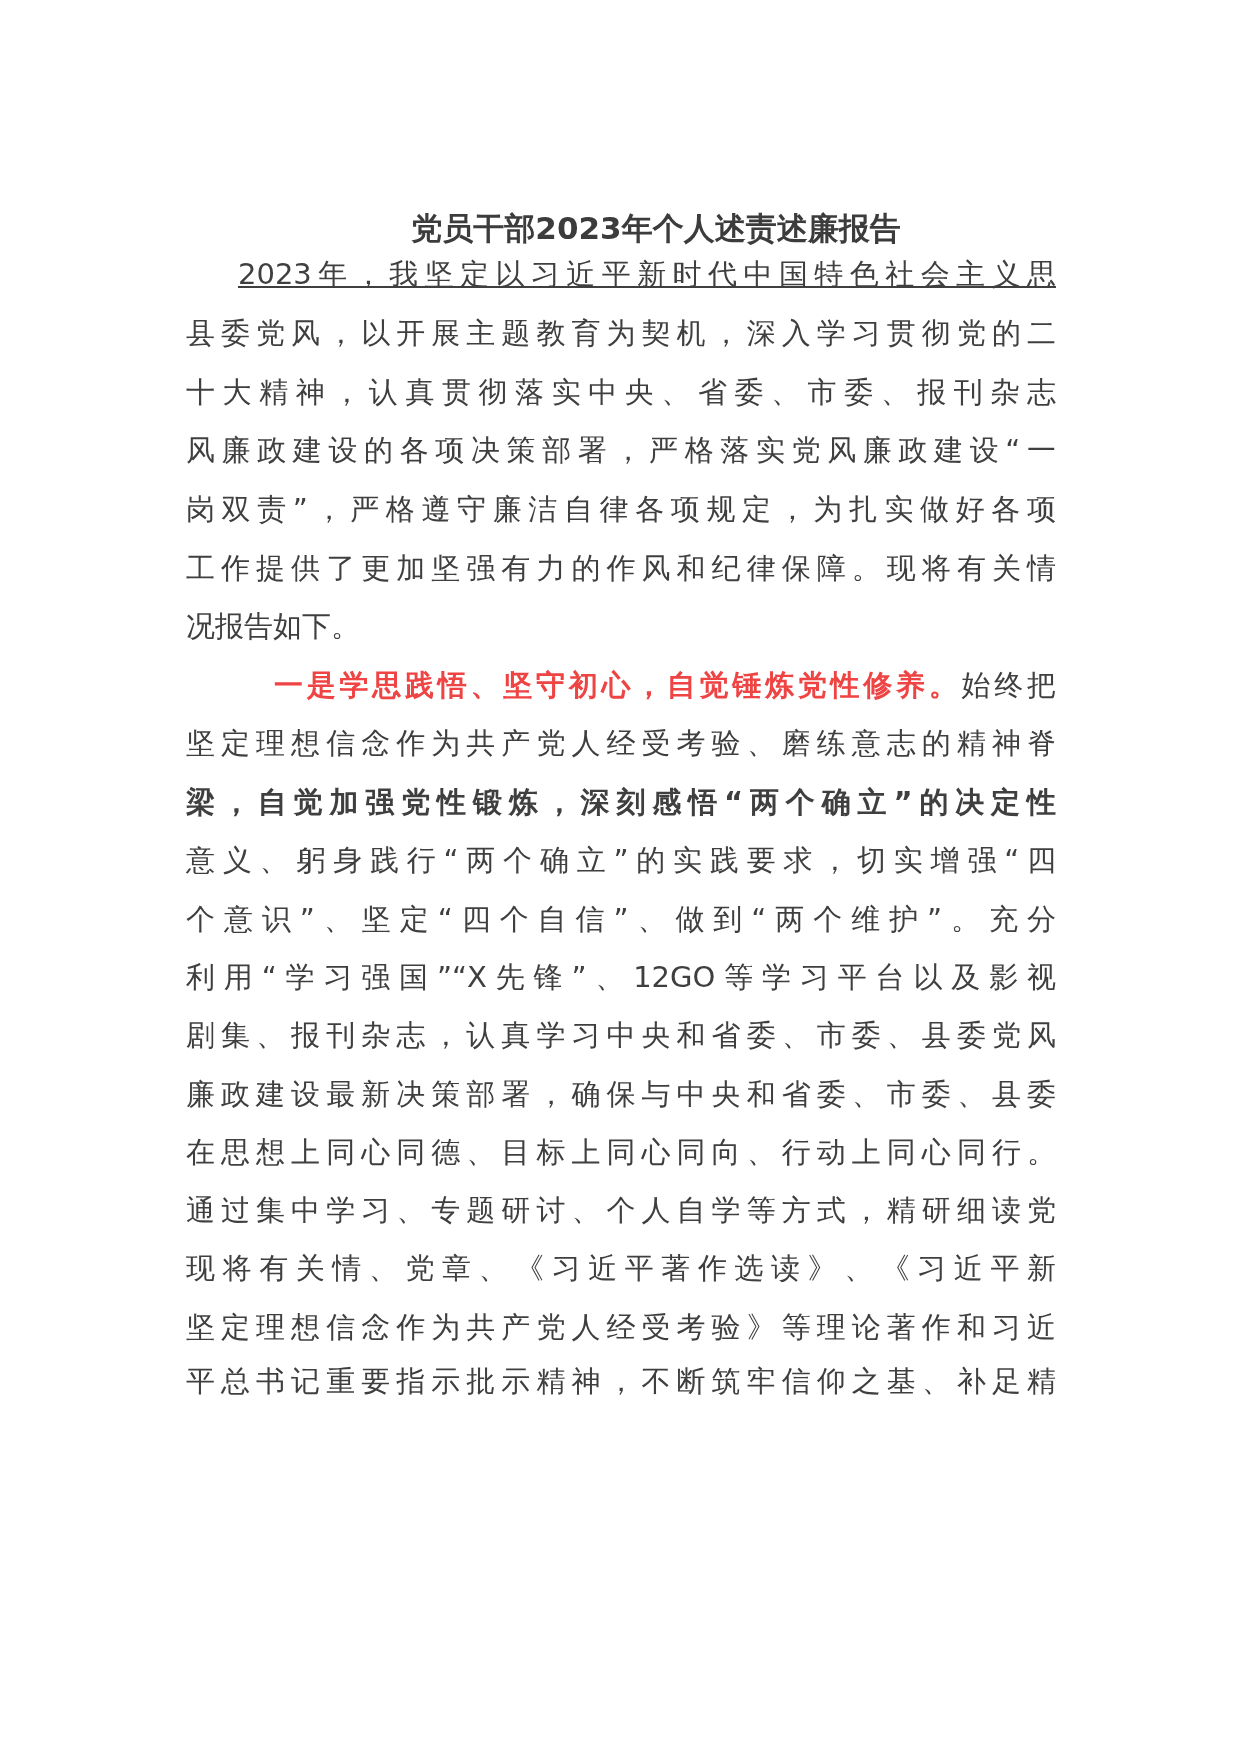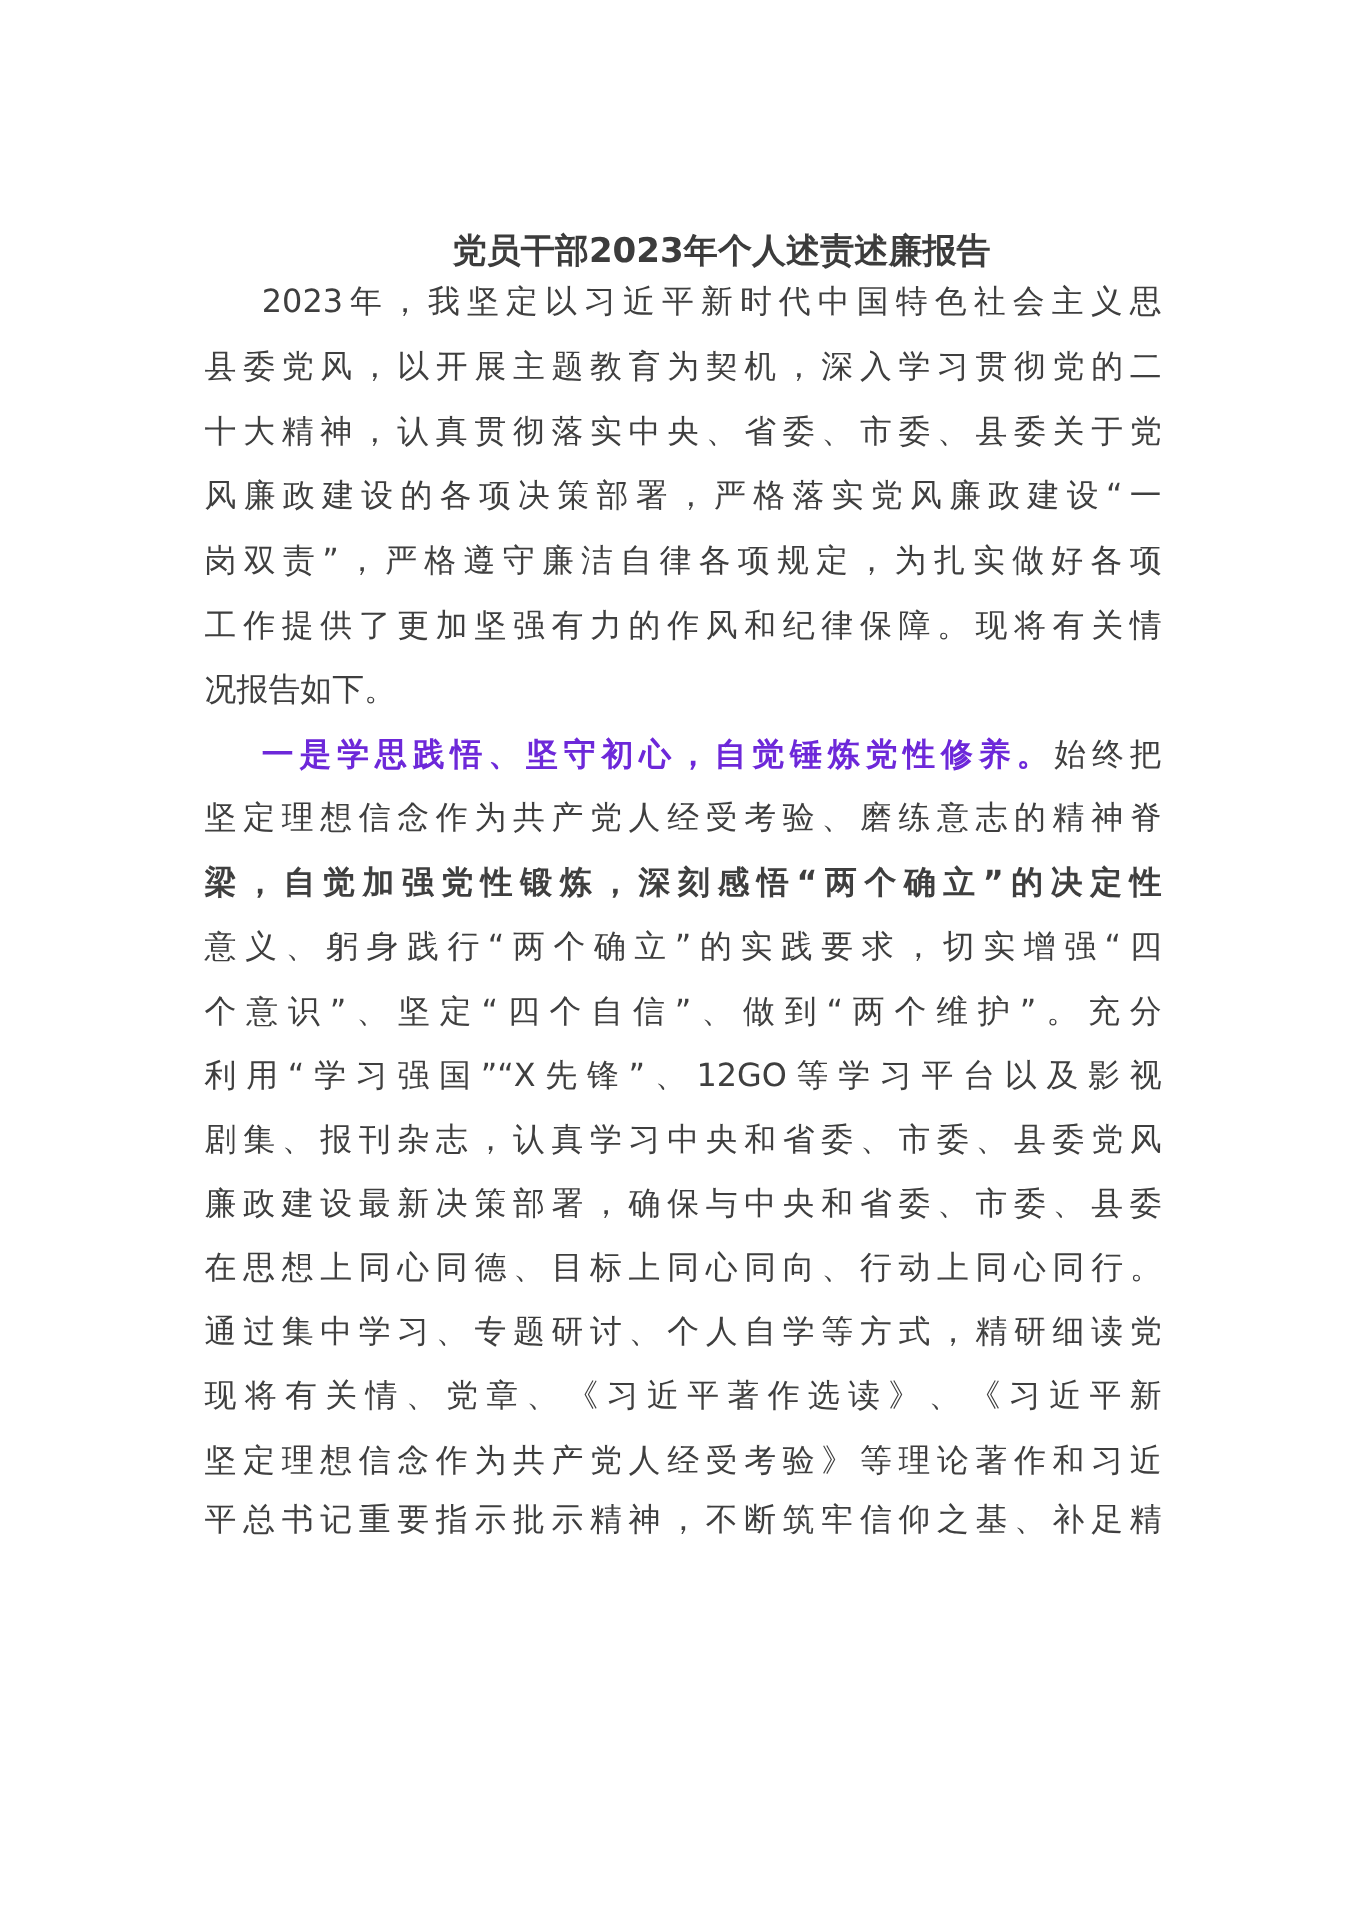--- a/index.html
+++ b/index.html
@@ -56,34 +56,35 @@
     }
     .line.last {
       text-align-last: left;
     }
     .line.indent {
       left: 52px;
       width: 818px;
     }
     .bold {
       font-weight: bold;
-      color: #6d28d9;
+      color: #ef4444;
+      margin-left: 36px;
     }
   </style>
 </head>
 <body>
 
 <div class="page">
   <h1 class="title">党员干部2023年个人述责述廉报告</h1>
 
   <div class="body-text">
 
-    <div class="line indent" style="top:252px;">2023年，我坚定以习近平新时代中国特色社会主义思</div>
+    <div class="line indent" style="top:252px;text-decoration:underline;">2023年，我坚定以习近平新时代中国特色社会主义思</div>
     <div class="line" style="top:311px;">县委党风，以开展主题教育为契机，深入学习贯彻党的二</div>
-    <div class="line" style="top:370px;">十大精神，认真贯彻落实中央、省委、市委、县委关于党</div>
+    <div class="line" style="top:370px;">十大精神，认真贯彻落实中央、省委、市委、报刊杂志</div>
     <div class="line" style="top:428px;">风廉政建设的各项决策部署，严格落实党风廉政建设“一</div>
     <div class="line" style="top:487px;">岗双责”，严格遵守廉洁自律各项规定，为扎实做好各项</div>
     <div class="line" style="top:546px;">工作提供了更加坚强有力的作风和纪律保障。现将有关情</div>
     <div class="line last" style="top:604px;">况报告如下。</div>
 
     <div class="line indent" style="top:663px;"><span class="bold">一是学思践悟、坚守初心，自觉锤炼党性修养。</span><span>始终把</span></div>
     <div class="line" style="top:721px;">坚定理想信念作为共产党人经受考验、磨练意志的精神脊</div>
     <div class="line" style="top:780px;font-weight:bold;">梁，自觉加强党性锻炼，深刻感悟“两个确立”的决定性</div>
     <div class="line" style="top:838px;">意义、躬身践行“两个确立”的实践要求，切实增强“四</div>
     <div class="line" style="top:897px;">个意识”、坚定“四个自信”、做到“两个维护”。充分</div>

